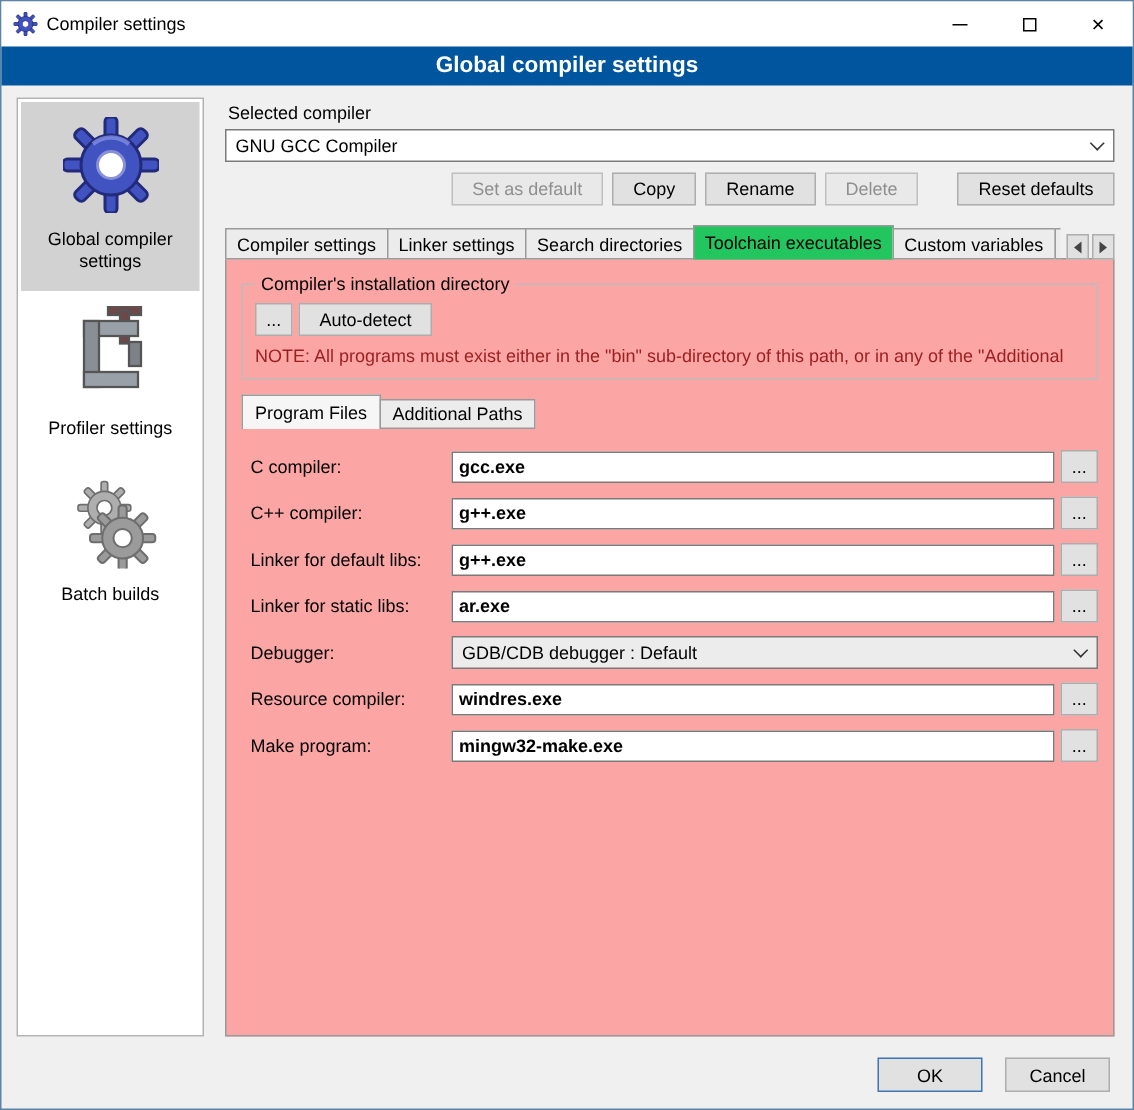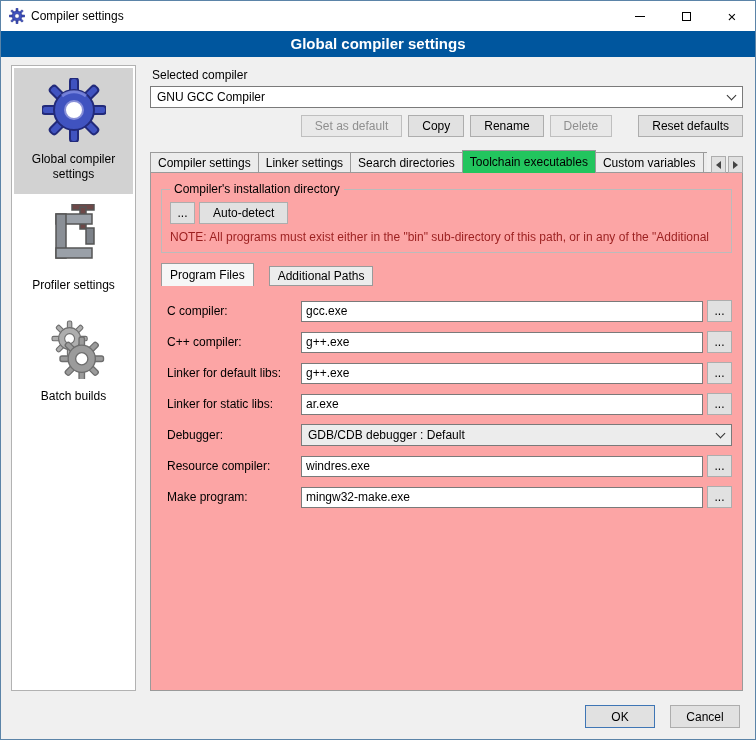--- a/index.html
+++ b/index.html
@@ -75,30 +75,30 @@
   fieldset.group { border:1px solid #bbb; padding:6px 8px 8px; }
   fieldset.group legend { padding:0 4px; }
   .dir-row { display:flex; gap:4px; align-items:center; }
   .fake-input { flex:1; height:21px; border:1px solid var(--accent,#0078d7); background:#fff;
                 display:flex; align-items:center; padding:0 3px; overflow:hidden; }
   .selected-text { background:var(--selection,#0078d7); color:#fff; padding:0 2px; white-space:nowrap; }
   .browse-btn { width:25px; padding:0; flex:none; }
   .note { color:var(--note,#9b1f1f); margin-top:6px; white-space:nowrap; overflow:hidden; }
 
   
-  .subtabs { display:flex; align-items:flex-end; margin-top:10px; position:relative; z-index:1;gap:16px; }
+  .subtabs { display:flex; align-items:flex-end; margin-top:10px; position:relative; z-index:1; }
   .subtab { flex:none; height:20px; line-height:19px; padding:0 8px; background:#ececec;
             border:1px solid #9a9a9a; margin-right:-1px; cursor:default; }
   .subtab.active { background:#f6f6f6; height:23px; line-height:22px; border-bottom:none; }
 
   .fields { margin-top:14px; display:flex; flex-direction:column; gap:9px; padding-left:6px; }
   .field-row { display:flex; align-items:center; }
   .field-label { width:134px; flex:none; }
   .text-input { flex:1; height:21px; border:1px solid #7a7a7a; background:#fff; padding:0 4px;
-                font-family:inherit; font-size:12px; min-width:0; }
+                font-family:inherit; font-size:12px; min-width:0;font-weight:bold; }
   .field-row .browse-btn { margin-left:4px; }
   .field-combo { flex:1; }
 
   
   .footer { flex:none; display:flex; justify-content:flex-end; gap:15px; padding:10px 15px 11px; }
   .footer .btn { width:70px; height:23px; }
   .btn.default { border-color:#3f76b5; }
 </style>
 </head>
 <body>

